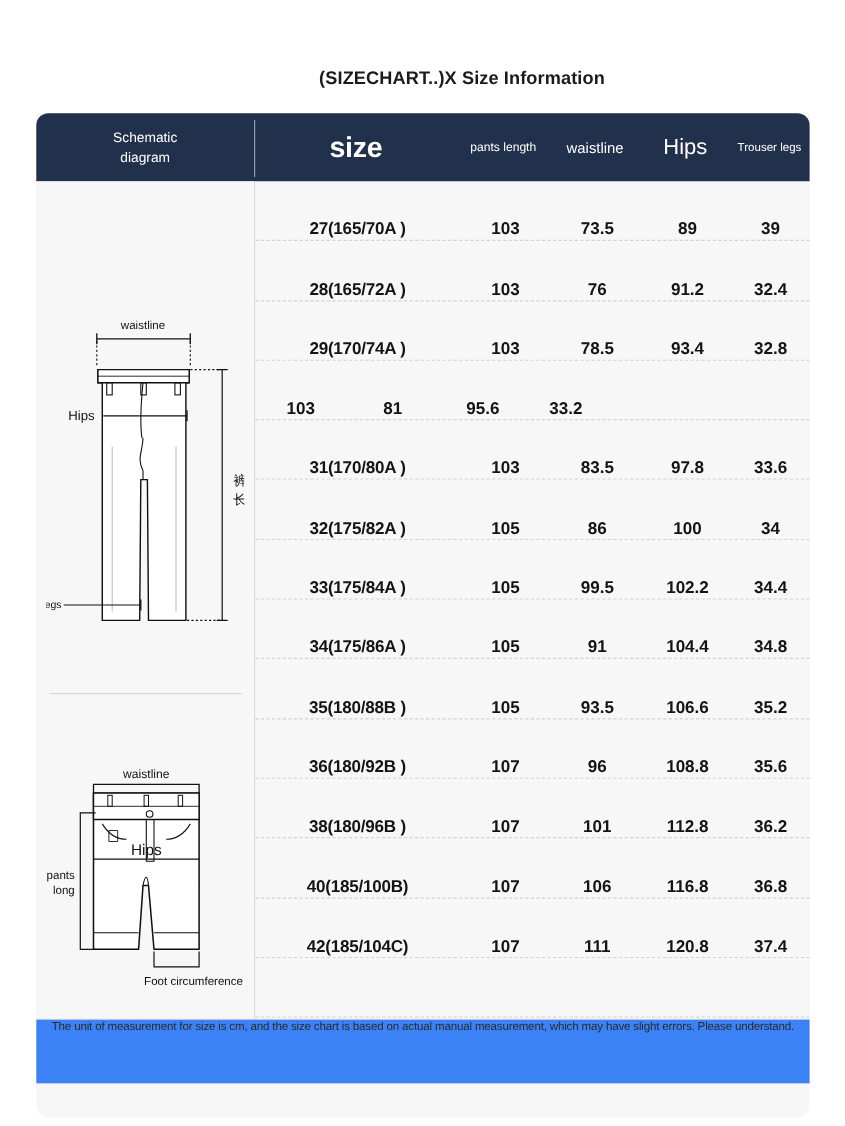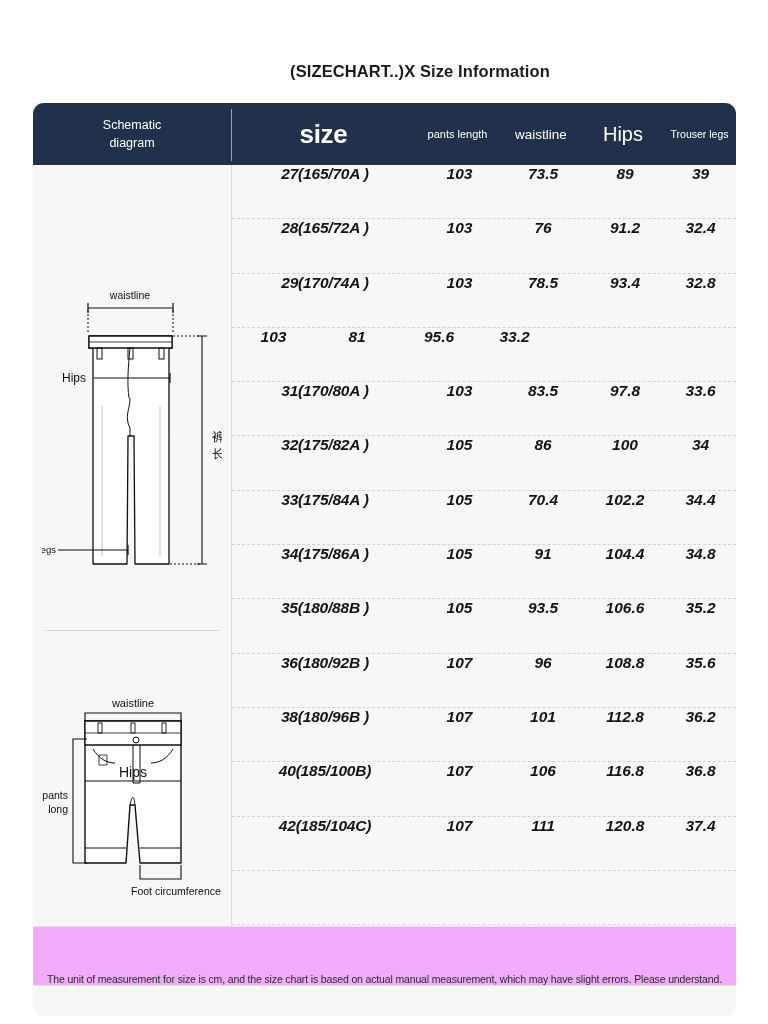--- a/index.html
+++ b/index.html
@@ -126,24 +126,23 @@
   .rows {
     position: absolute;
     left: 199px;
     top: 0;
     width: 504px;
   }
   .row {
     position: relative;
     height: 54.3px;
     display: flex;
-    align-items: flex-start;
+    align-items: flex-end;
     border-bottom: 1px dashed #d4d4d4;
     box-sizing: border-box;
-    font-style: italic;
   }
   .row.empty { border-bottom: 1px dashed #d4d4d4; }
   .row .cell {
     display: flex;
     align-items: center;
     justify-content: center;
     text-align: center;
     font-size: 15.5px;
     color: #141414;
     font-weight: 700;
@@ -163,23 +162,23 @@
     width: 703px;
     height: 1px;
     background: #e2e2e2;
   }
   .note {
     position: absolute;
     left: 33px;
     top: 927px;
     width: 703px;
     height: 58px;
-    background: #f0abfc;
-    display: flex;
-    align-items: flex-end;
+    background: #3b82f6;
+    display: flex;
+    align-items: flex-start;
     justify-content: center;
     text-align: center;
   }
   .note span {
     font-size: 10.5px;
     color: #2b2b2b;
     letter-spacing: -0.15px;
   }
   .note-sep-bottom {
     position: absolute;
@@ -355,21 +354,21 @@
         <div class="row">
           <div class="cell c-size">32(175/82A )</div>
           <div class="cell c-pants">105</div>
           <div class="cell c-waist">86</div>
           <div class="cell c-hips">100</div>
           <div class="cell c-legs">34</div>
         </div>
         <div class="row">
           <div class="cell c-size">33(175/84A )</div>
           <div class="cell c-pants">105</div>
-          <div class="cell c-waist">70.4</div>
+          <div class="cell c-waist">99.5</div>
           <div class="cell c-hips">102.2</div>
           <div class="cell c-legs">34.4</div>
         </div>
         <div class="row">
           <div class="cell c-size">34(175/86A )</div>
           <div class="cell c-pants">105</div>
           <div class="cell c-waist">91</div>
           <div class="cell c-hips">104.4</div>
           <div class="cell c-legs">34.8</div>
         </div>

